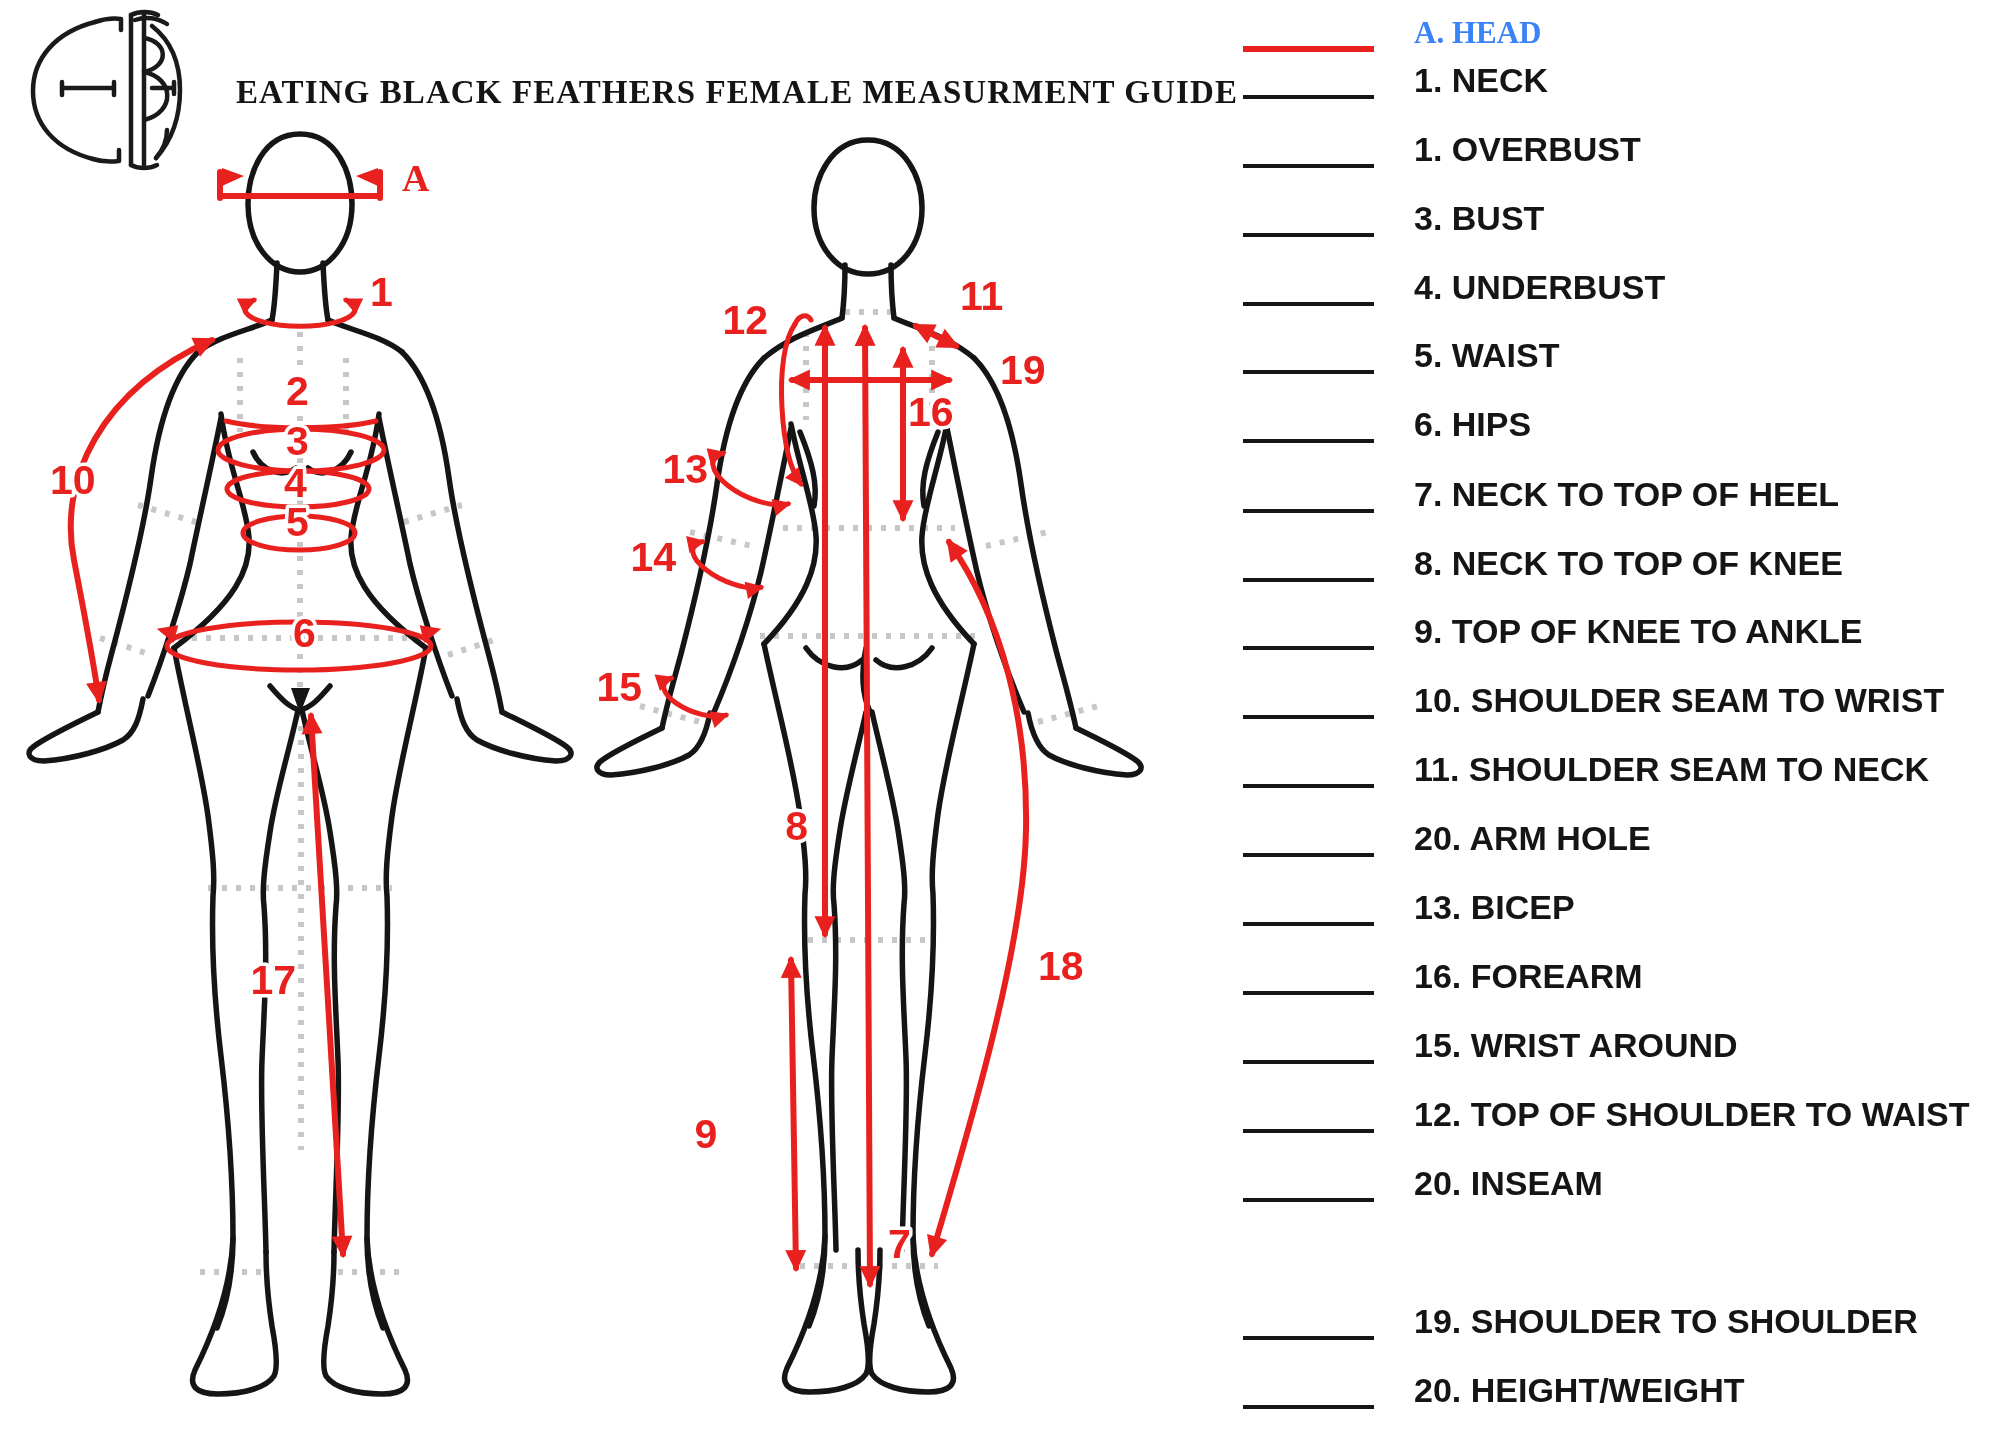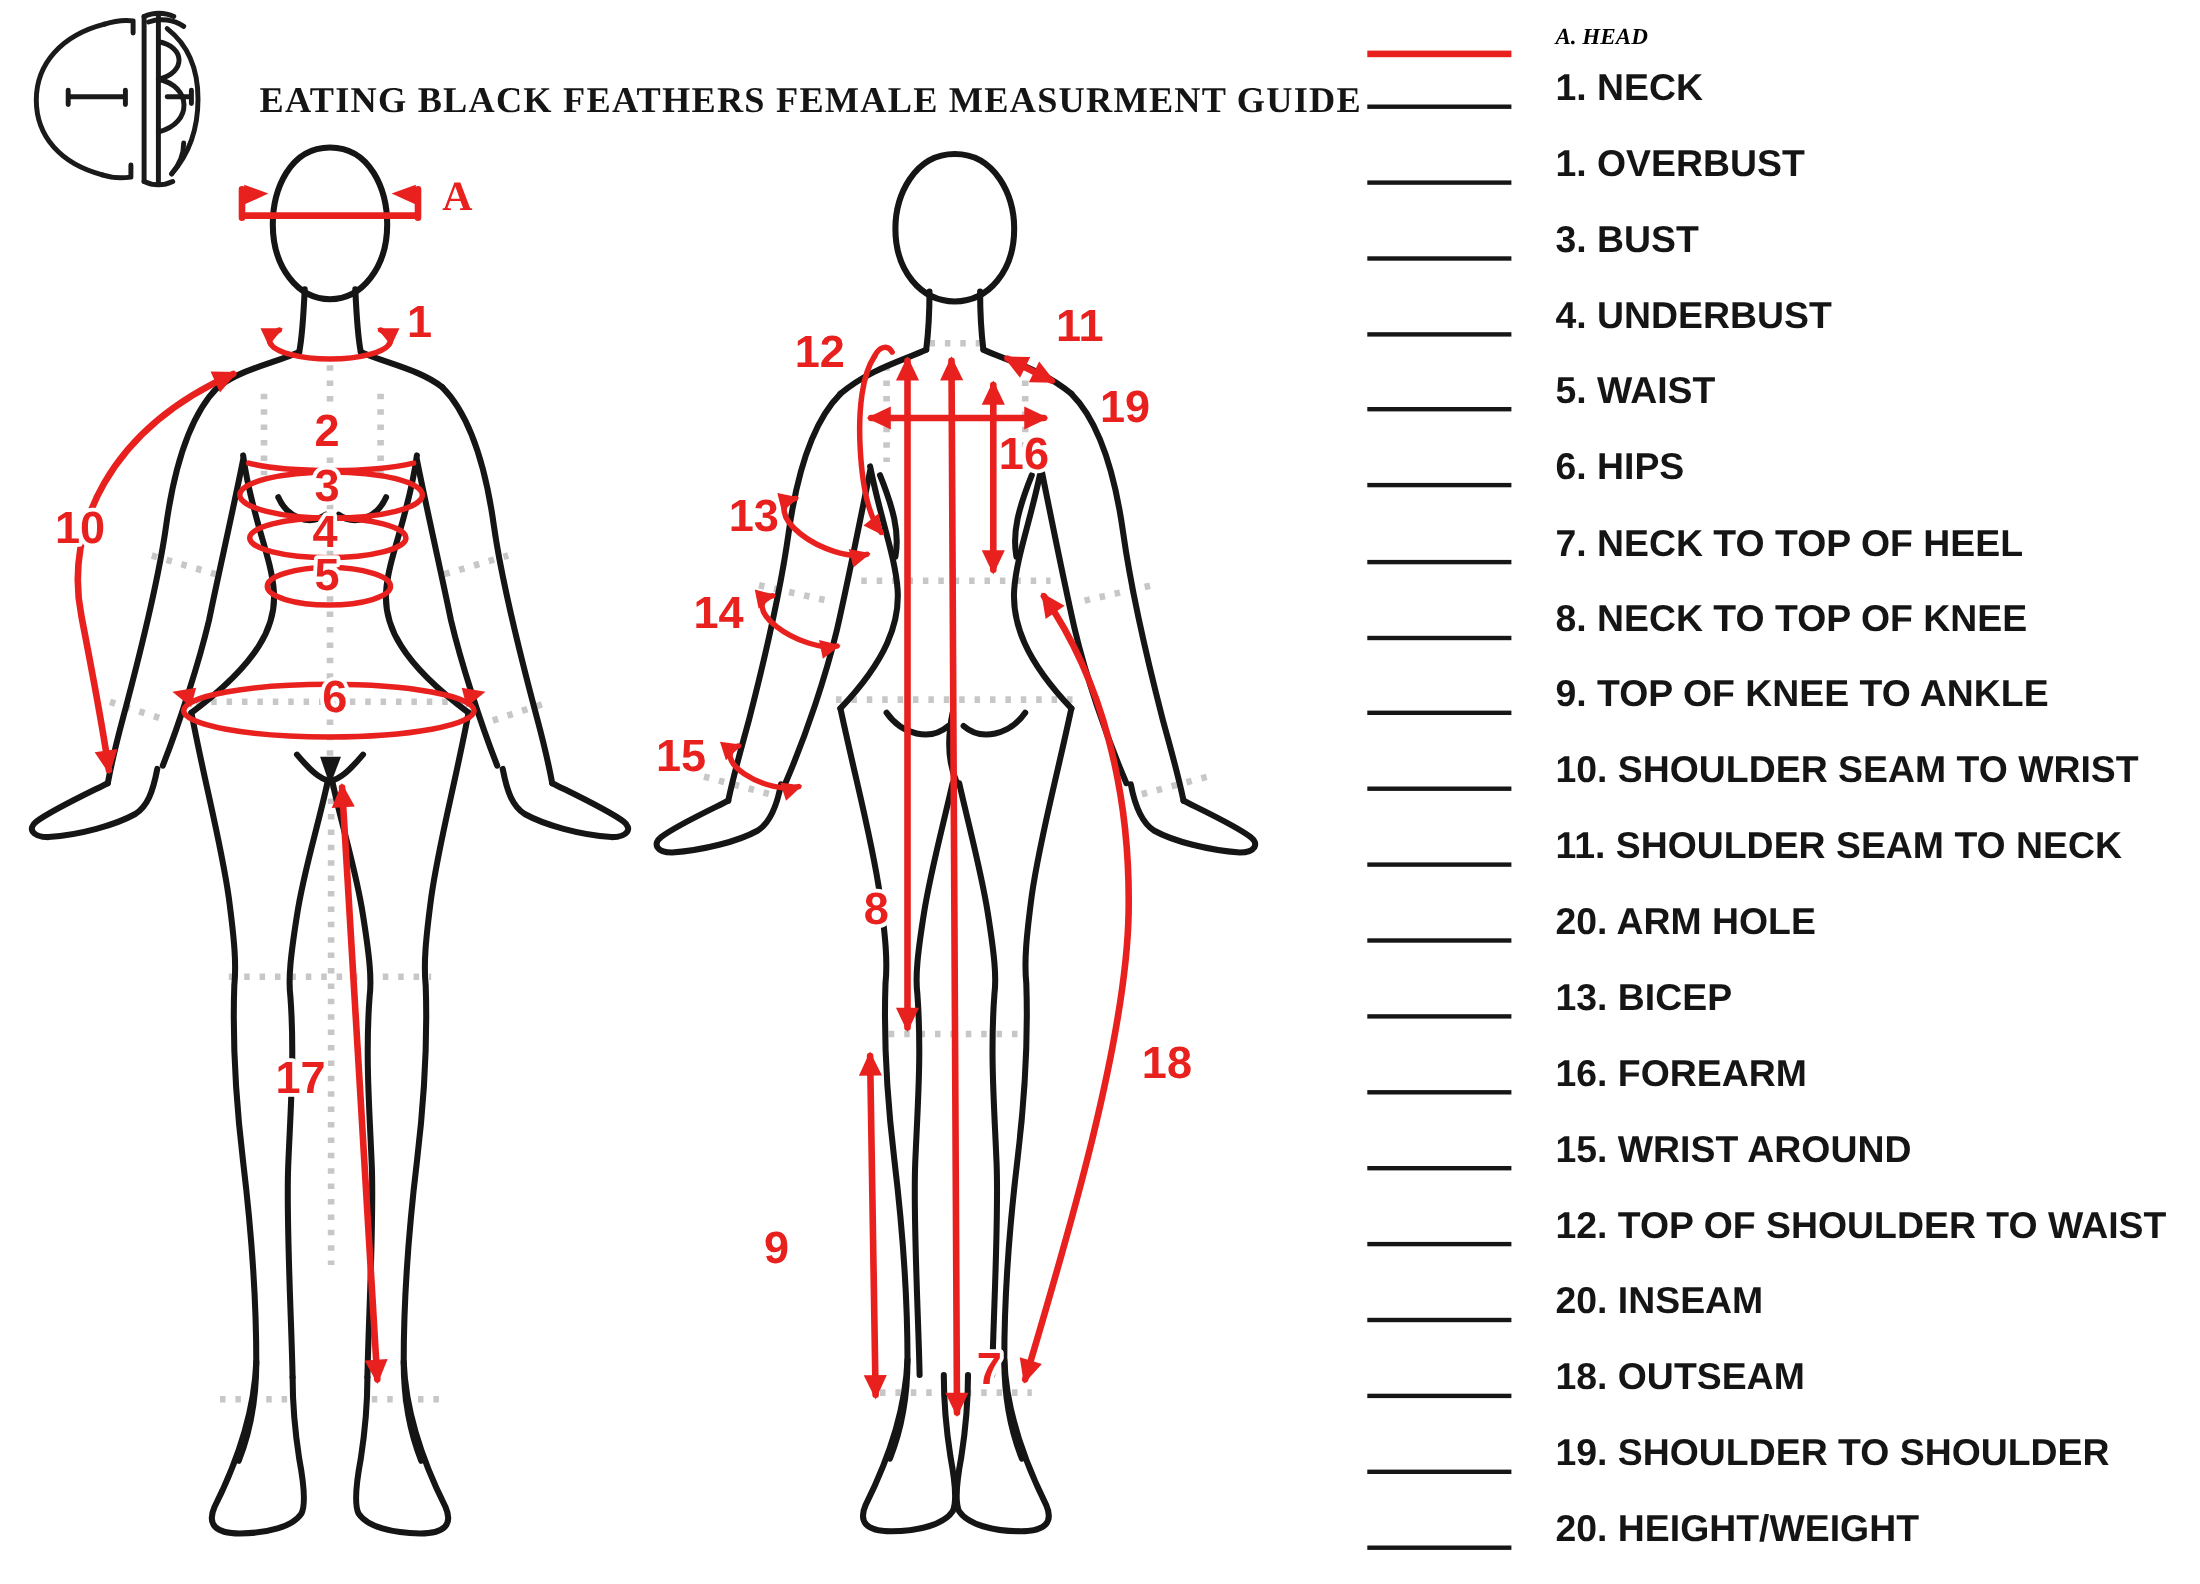--- a/index.html
+++ b/index.html
@@ -9,21 +9,21 @@
   .title{position:absolute;left:236px;top:74px;width:920px;
          font-family:"Liberation Serif",serif;font-weight:bold;font-size:33px;
          letter-spacing:1.1px;color:#151515;white-space:nowrap;}
   .mlist{position:absolute;left:0;top:0;width:2000px;height:1440px;}
   .row{position:absolute;left:1243px;width:660px;height:42px;}
   .row .blank{position:absolute;left:0;top:36px;width:131px;height:0;
               border-top:4px solid #161616;}
   .row .lbl{position:absolute;left:171px;top:0;line-height:42px;
             font-weight:bold;font-size:34px;color:#151515;white-space:nowrap;}
   .row.head-row .blank{border-top:6px solid #e8211f;top:34px;}
-  .row.head-row .lbl{font-family:"Liberation Serif",serif;color:#000000;font-size:21px;font-style:italic;}
+  .row.head-row .lbl{font-family:"Liberation Serif",serif;color:#3b82f6;font-size:31px;}
   
   .ink{stroke:#151515;stroke-width:5.5;fill:none;stroke-linecap:round;stroke-linejoin:round;}
   .guide{stroke:#c7c7c7;stroke-width:6;fill:none;stroke-dasharray:5 9;stroke-linecap:butt;}
   .red{stroke:#e8211f;stroke-width:6;fill:none;stroke-linecap:round;}
   .red-thin{stroke:#e8211f;stroke-width:5;fill:none;stroke-linecap:round;}
   .redfill{fill:#e8211f;stroke:none;}
   .num{font-family:"Liberation Sans",sans-serif;font-weight:bold;font-size:41px;fill:#e8211f;
        paint-order:stroke;stroke:#ffffff;stroke-width:7;stroke-linejoin:round;}
   .numserif{font-family:"Liberation Serif",serif;font-weight:bold;font-size:38px;fill:#e8211f;
        paint-order:stroke;stroke:#ffffff;stroke-width:7;stroke-linejoin:round;}
@@ -268,24 +268,20 @@
         <span class="lbl">15. WRIST AROUND</span>
       </div>
     <div class="row" style="top:1093px">
         <span class="blank"></span>
         <span class="lbl">12. TOP OF SHOULDER TO WAIST</span>
       </div>
     <div class="row" style="top:1162px">
         <span class="blank"></span>
         <span class="lbl">20. INSEAM</span>
       </div>
-    <div class="row" style="top:1231px">
-        <span class="blank"></span>
-        <span class="lbl">18. OUTSEAM</span>
-      </div>
     <div class="row" style="top:1300px">
         <span class="blank"></span>
         <span class="lbl">19. SHOULDER TO SHOULDER</span>
       </div>
     <div class="row" style="top:1369px">
         <span class="blank"></span>
         <span class="lbl">20. HEIGHT/WEIGHT</span>
       </div>
   </div>
 

